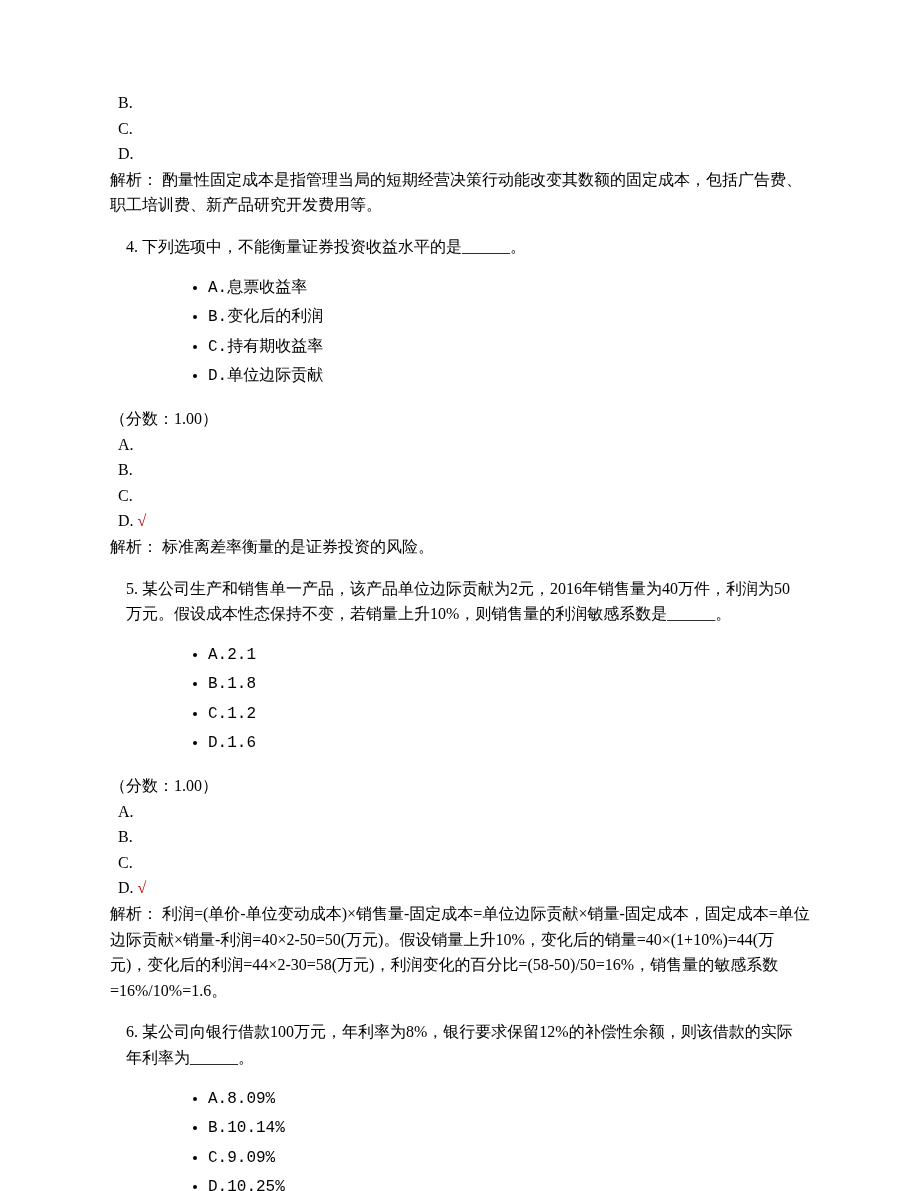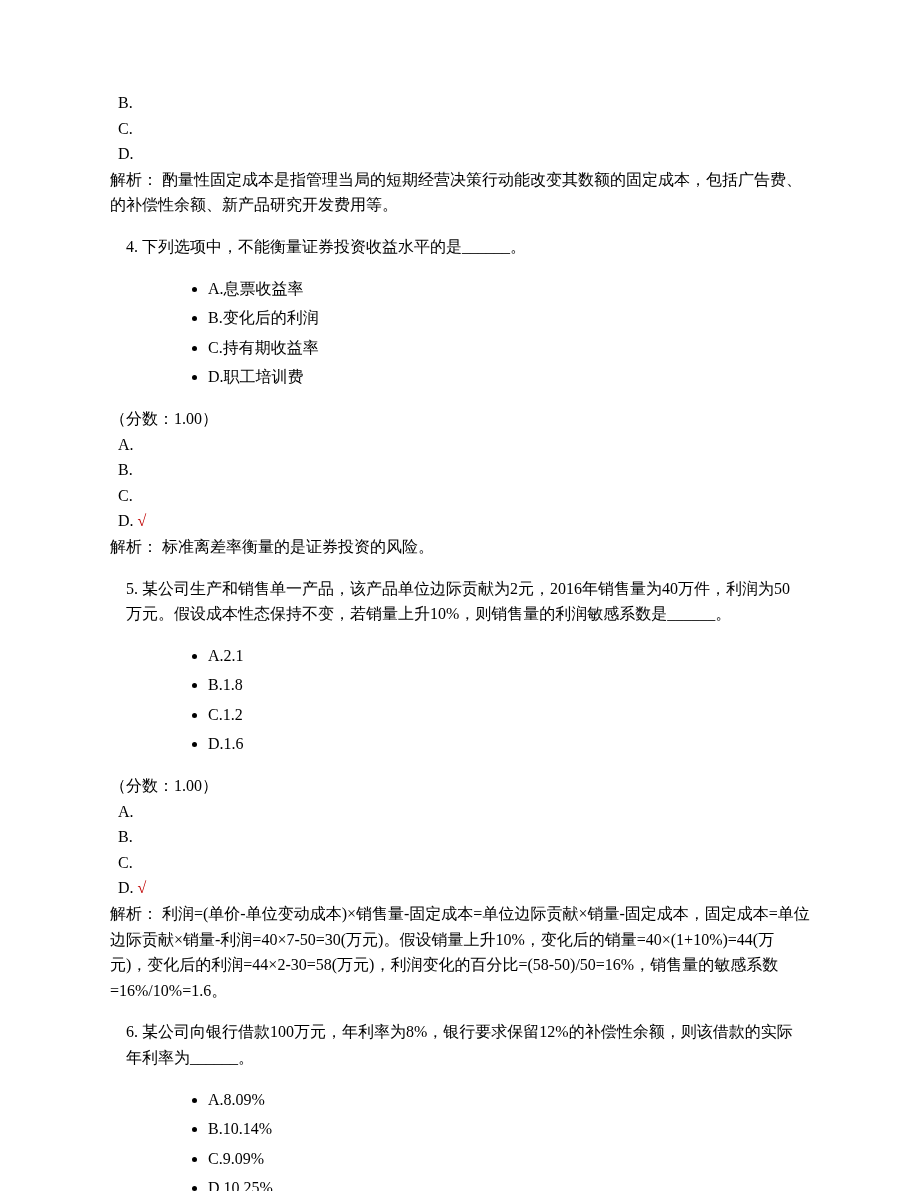--- a/index.html
+++ b/index.html
@@ -19,47 +19,48 @@
     .explain-line {
       margin: 0;
     }
     .question-line {
       margin: 16px;
     }
     .options-list {
       list-style-type: disc;
       padding-left: 98px;
       margin: 16px 0 16px 0;
+      font-family: Liberation Mono, monospace;
     }
     .options-list li {
       margin: 4px 0;
     }
     .score-line {
       margin: 6px 0 0 0;
     }
     .check {
       color: #c00000;
       font-weight: normal;
       margin-left: 4px;
     }
   </style>
 </head>
 <body>
 
 <p class="answer-line">B.</p>
 <p class="answer-line">C.</p>
 <p class="answer-line">D.</p>
-<p class="explain-line">解析： 酌量性固定成本是指管理当局的短期经营决策行动能改变其数额的固定成本，包括广告费、的补偿性余额、新产品研究开发费用等。</p>
+<p class="explain-line">解析： 酌量性固定成本是指管理当局的短期经营决策行动能改变其数额的固定成本，包括广告费、职工培训费、新产品研究开发费用等。</p>
 
 <p class="question-line">4. 下列选项中，不能衡量证券投资收益水平的是______。</p>
 <ul class="options-list">
   <li>A.息票收益率</li>
   <li>B.变化后的利润</li>
   <li>C.持有期收益率</li>
-  <li>D.职工培训费</li>
+  <li>D.单位边际贡献</li>
 </ul>
 <p class="score-line">（分数：1.00）</p>
 <p class="answer-line">A.</p>
 <p class="answer-line">B.</p>
 <p class="answer-line">C.</p>
 <p class="answer-line">
   <span>D.</span><span class="check">√</span>
 </p>
 <p class="explain-line">解析： 标准离差率衡量的是证券投资的风险。</p>
 
@@ -70,21 +71,21 @@
   <li>C.1.2</li>
   <li>D.1.6</li>
 </ul>
 <p class="score-line">（分数：1.00）</p>
 <p class="answer-line">A.</p>
 <p class="answer-line">B.</p>
 <p class="answer-line">C.</p>
 <p class="answer-line">
   <span>D.</span><span class="check">√</span>
 </p>
-<p class="explain-line">解析： 利润=(单价-单位变动成本)×销售量-固定成本=单位边际贡献×销量-固定成本，固定成本=单位边际贡献×销量-利润=40×7-50=30(万元)。假设销量上升10%，变化后的销量=40×(1+10%)=44(万元)，变化后的利润=44×2-30=58(万元)，利润变化的百分比=(58-50)/50=16%，销售量的敏感系数=16%/10%=1.6。</p>
+<p class="explain-line">解析： 利润=(单价-单位变动成本)×销售量-固定成本=单位边际贡献×销量-固定成本，固定成本=单位边际贡献×销量-利润=40×2-50=50(万元)。假设销量上升10%，变化后的销量=40×(1+10%)=44(万元)，变化后的利润=44×2-30=58(万元)，利润变化的百分比=(58-50)/50=16%，销售量的敏感系数=16%/10%=1.6。</p>
 
 <p class="question-line">6. 某公司向银行借款100万元，年利率为8%，银行要求保留12%的补偿性余额，则该借款的实际年利率为______。</p>
 <ul class="options-list">
   <li>A.8.09%</li>
   <li>B.10.14%</li>
   <li>C.9.09%</li>
   <li>D.10.25%</li>
 </ul>
 <p class="score-line">（分数：1.00）</p>
 

